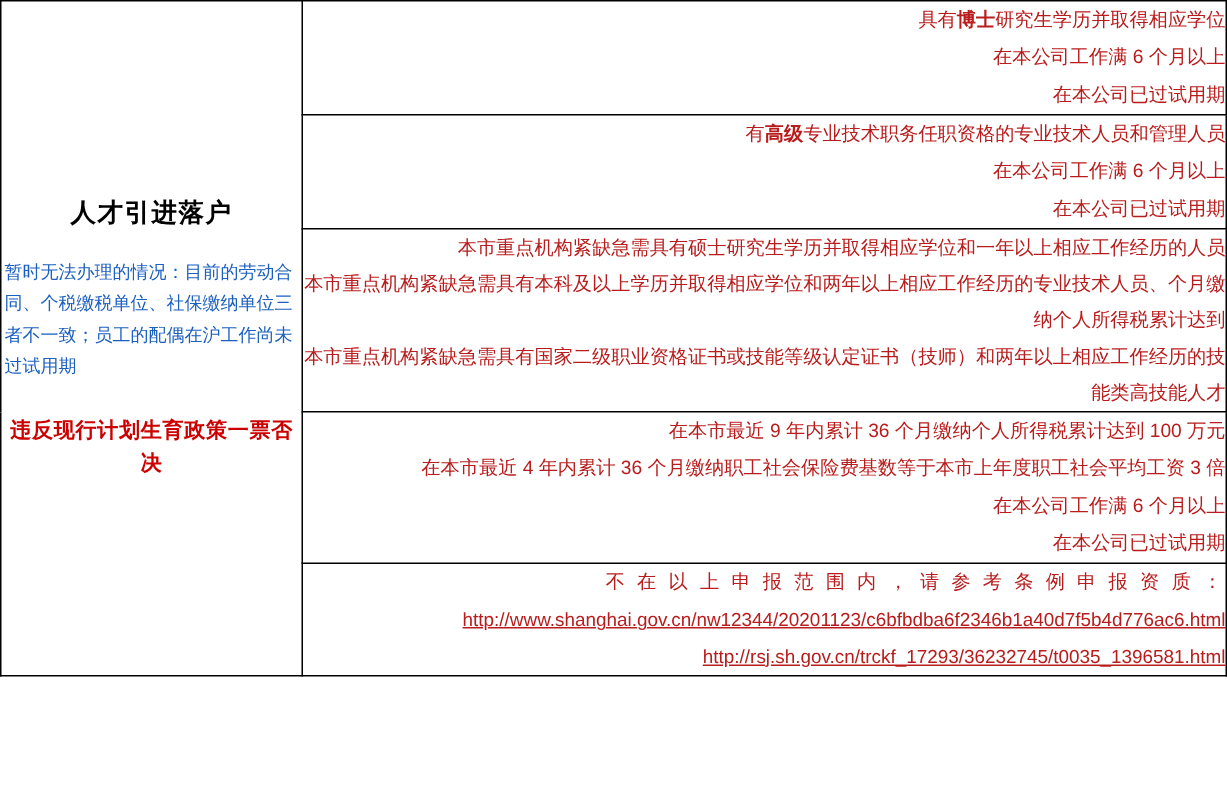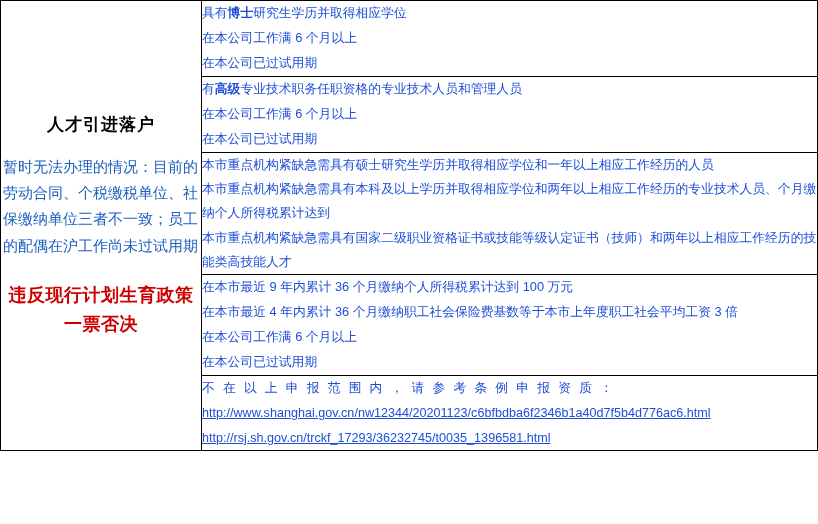--- a/index.html
+++ b/index.html
@@ -35,39 +35,40 @@
     font-family: Liberation Serif, serif;
   }
   .left-title {
     font-size: 17px;
     font-weight: bold;
     color: #000000;
     letter-spacing: 1px;
     margin-bottom: 18px;
   }
   .left-note {
-    font-size: 15px;
+    font-size: 12px;
     color: #1b5fbf;
     line-height: 1.75;
     text-align: left;
     margin: 0 2px 22px 2px;
   }
   .left-warn {
-    font-size: 18px;
+    font-size: 14px;
     color: #cc0000;
     font-weight: bold;
     line-height: 1.6;
     text-align: center;
     letter-spacing: 0.5px;
   }
   .right-cell {
     padding: 9px 10px 9px 12px;
     font-size: 12.8px;
     line-height: 1.95;
-    color: #1d4ed8;
+    color: #b91c1c;
+    text-align: right;
   }
   .right-cell p {
     margin: 0;
     padding: 0;
   }
   .right-cell p.tight {
     line-height: 1.9;
   }
   .b {
     font-weight: bold;

